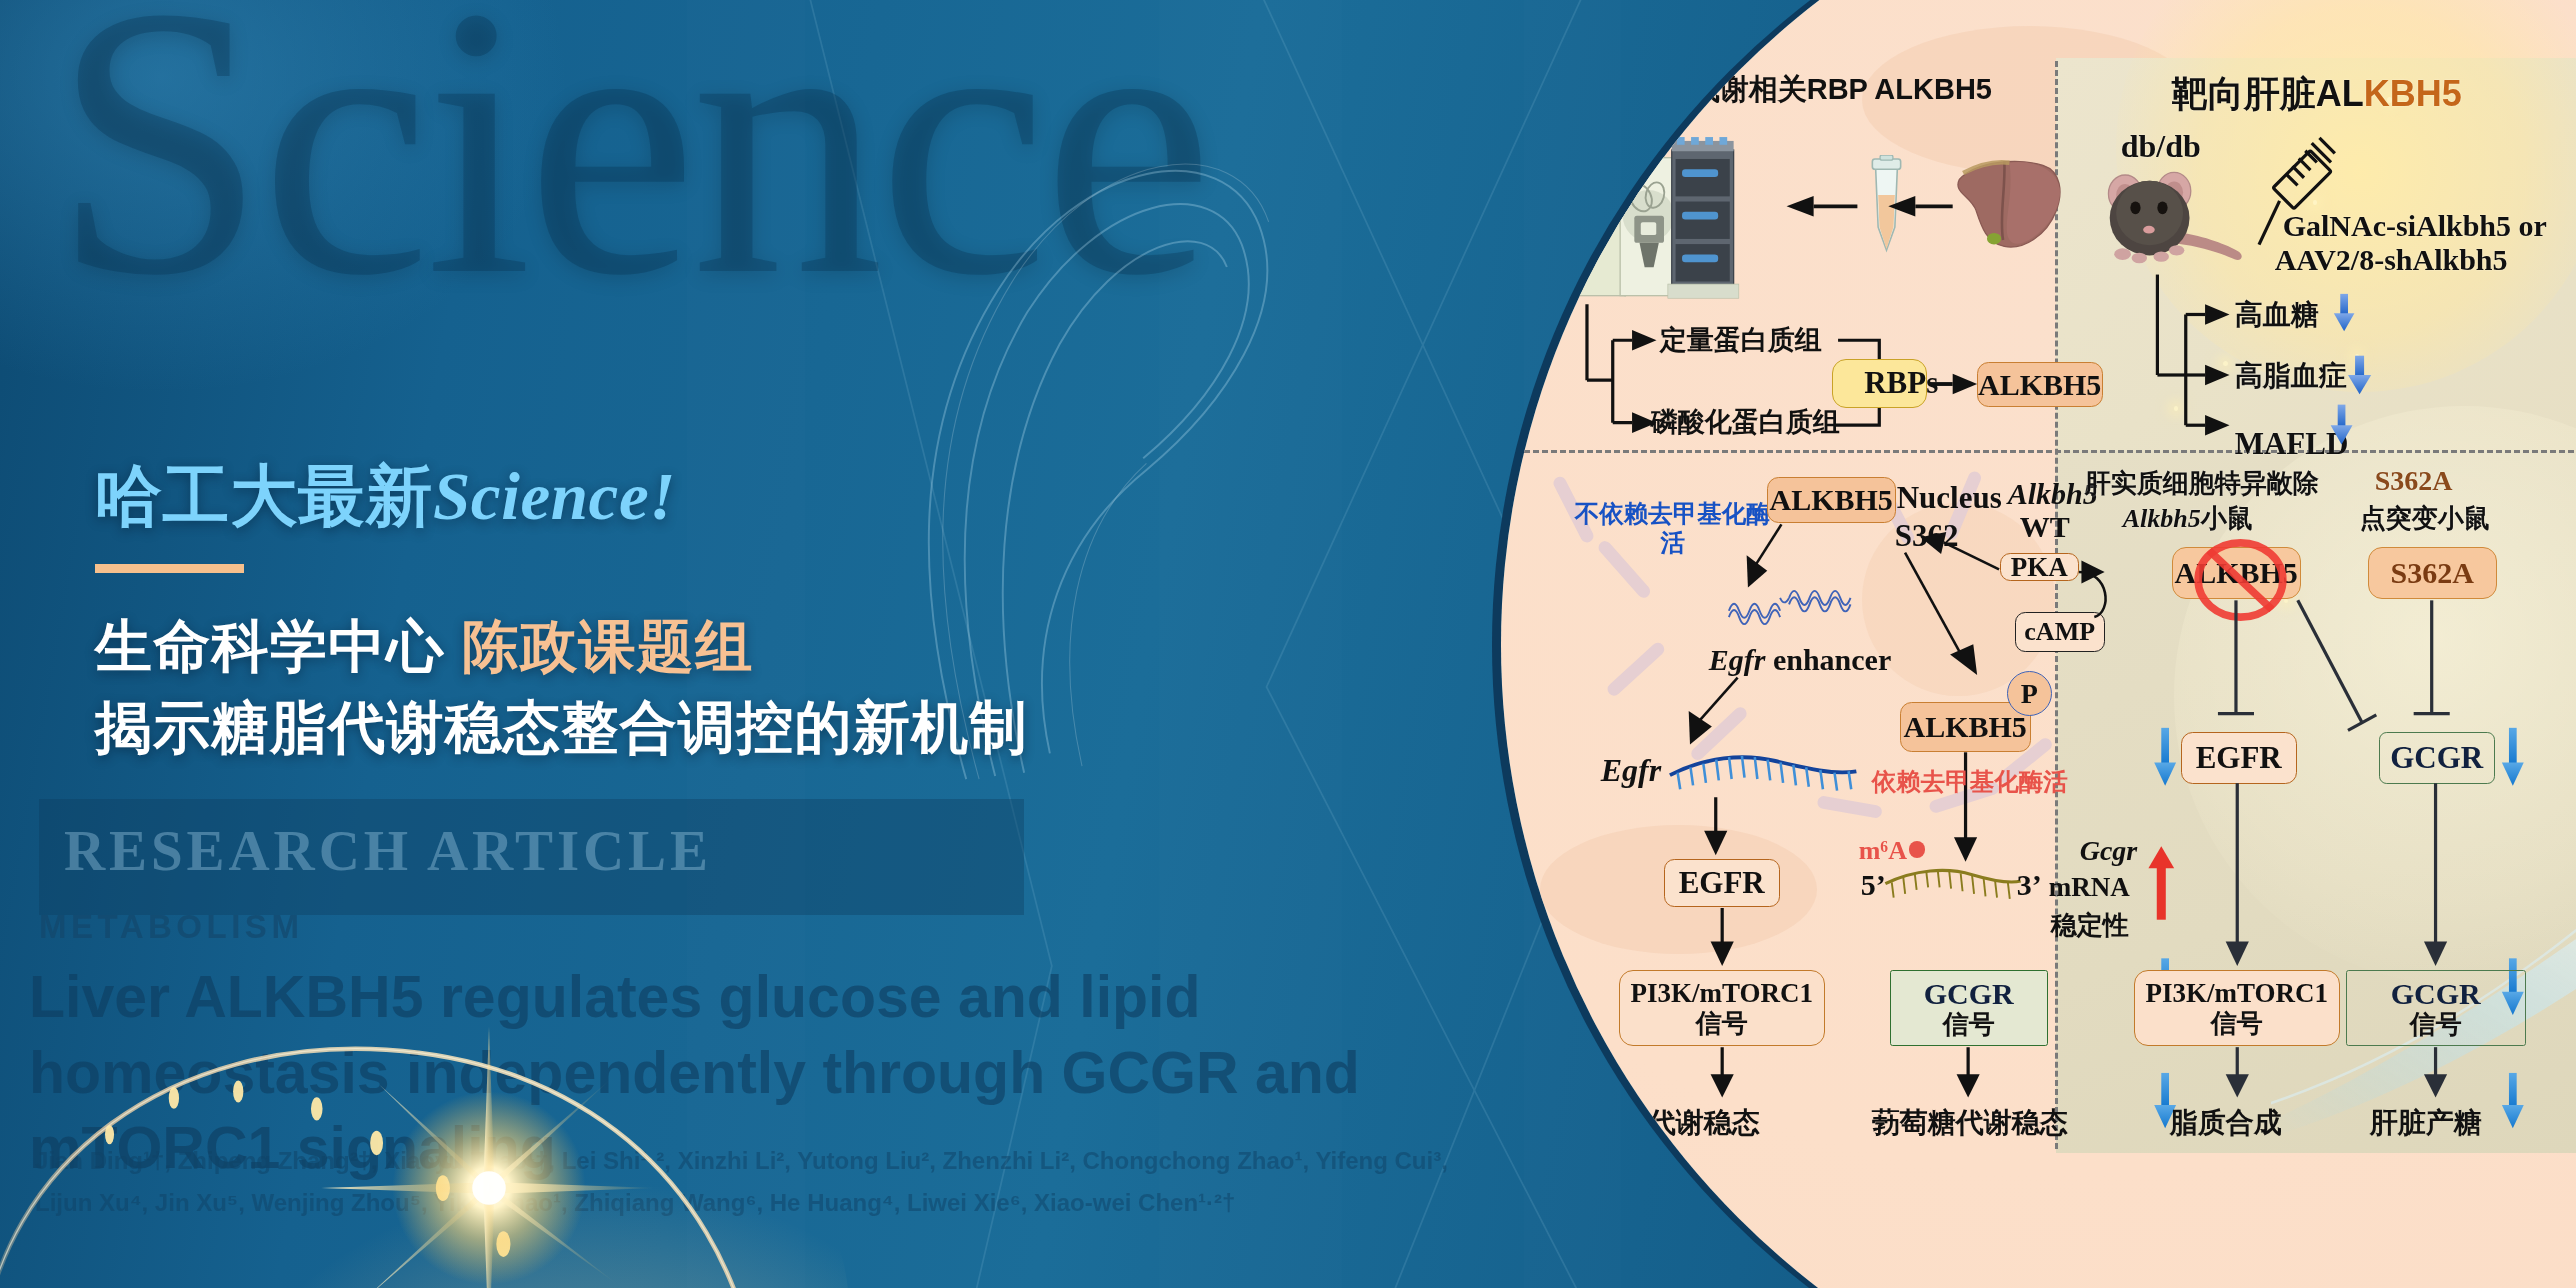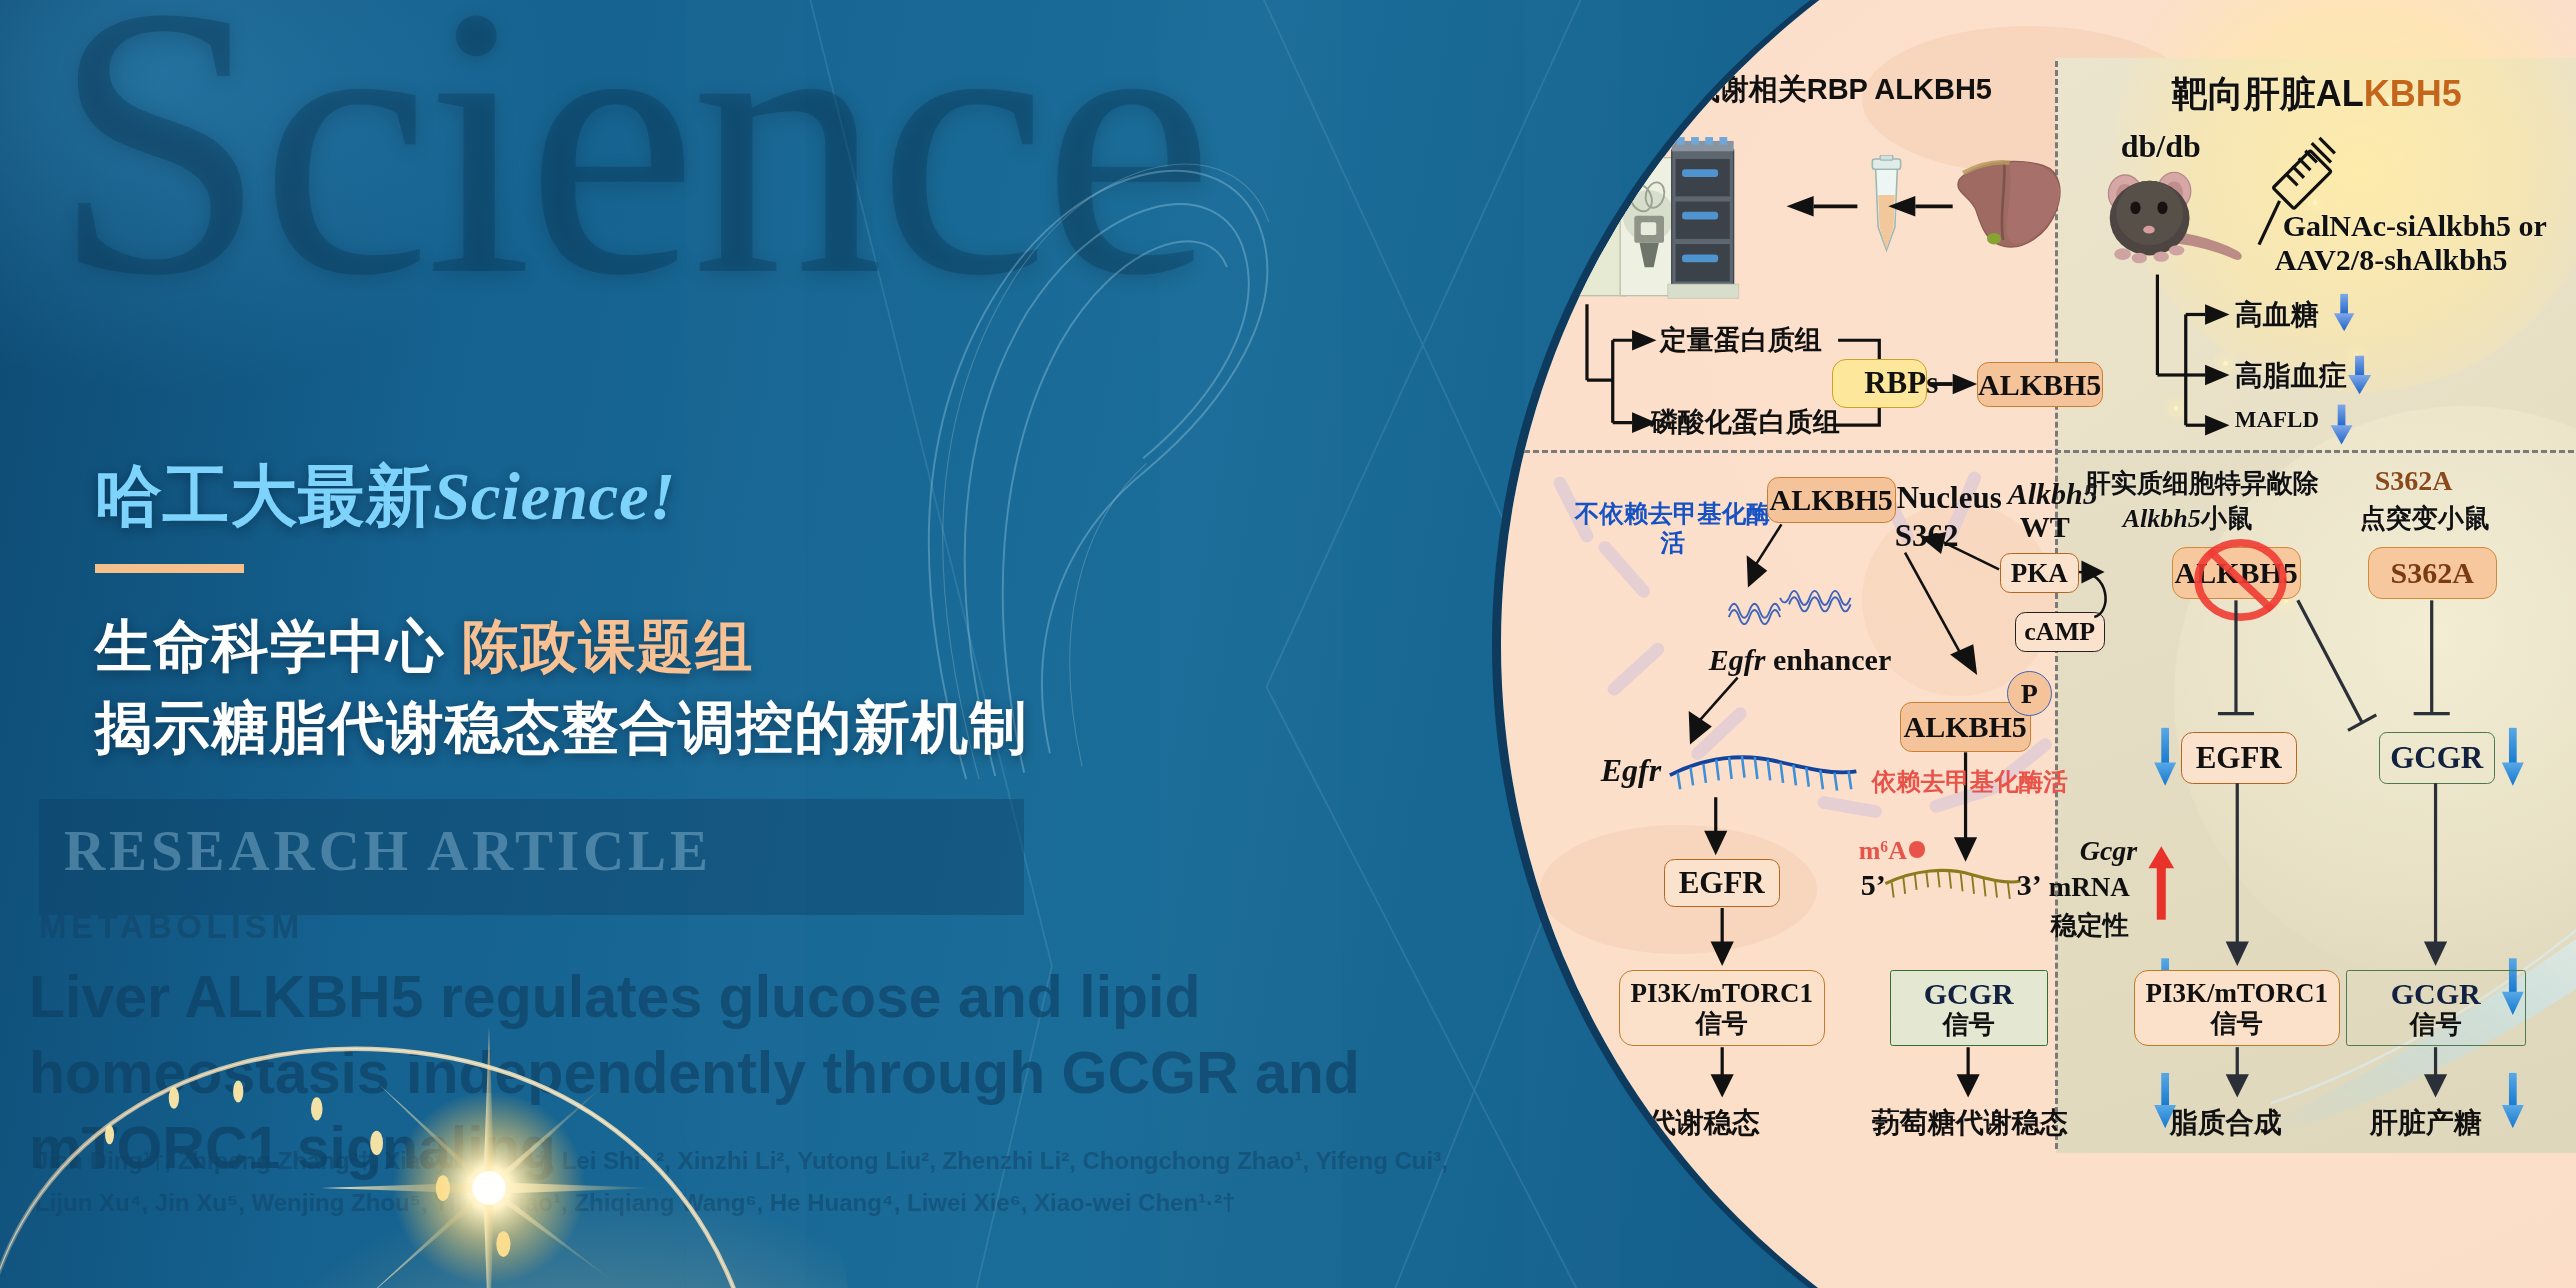--- a/index.html
+++ b/index.html
@@ -427,21 +427,21 @@
           <path d="M1048 492 L1078 492"></path>
           <path d="M1048 570 L1078 570"></path>
         </g>
         <polygon points="1078,382 1116,398 1078,414" fill="#111"></polygon>
         <polygon points="1078,476 1116,492 1078,508" fill="#111"></polygon>
         <polygon points="1078,554 1116,570 1078,586" fill="#111"></polygon>
       </svg>
 
       <div class="dt cn halo" style="left:724px;top:238px;font-size:28px;">高血糖</div>
       <div class="dt cn halo" style="left:724px;top:299px;font-size:28px;">高脂血症</div>
-      <div class="dt sr halo" style="left:724px;top:349px;font-size:23px;">MAFLD</div>
+      <div class="dt sr halo" style="left:724px;top:368px;font-size:31px;">MAFLD</div>
 
       <svg class="ov" viewBox="0 0 1665 1700" width="1072" height="1095">
         <defs>
           <linearGradient id="dn1" x1="0" y1="0" x2="0" y2="1">
             <stop offset="0%" stop-color="#7fa8e8"></stop>
               <stop offset="100%" stop-color="#1f63c8"></stop>
           </linearGradient>
         </defs>
         <g fill="url(#dn1)">
           <g transform="translate(1294,366)">
@@ -475,21 +475,21 @@
 
       <div class="dt cn" style="left:59px;top:442px;font-size:24.5px;color:#1752c4;line-height:1.18;text-align:center;white-space:normal;width:206px;">不依赖去甲基化酶活</div>
 
       <div class="box b-alkbh5" style="left:256px;top:419px;width:129px;height:46px;font-size:30px;">ALKBH5</div>
 
       <div class="dt sr" style="left:386px;top:422px;font-size:31px;">Nucleus</div>
       <div class="dt sr" style="left:384px;top:460px;font-size:31px;">S362</div>
       <div class="dt sri" style="left:497px;top:419px;font-size:30px;">Alkbh5</div>
       <div class="dt sr" style="left:509px;top:452px;font-size:30px;">WT</div>
 
-      <div class="box b-plain" style="left:489px;top:495px;width:79px;height:40px;font-size:27px;">PKA</div>
+      <div class="box b-plain" style="left:489px;top:495px;width:79px;height:28px;font-size:27px;">PKA</div>
       <div class="box b-camp" style="left:504px;top:554px;width:90px;height:40px;font-size:26px;">cAMP</div>
 
       <svg class="ov" viewBox="0 0 1665 1700" width="1072" height="1095">
         <g stroke="#111" stroke-width="4" fill="none">
           <path d="M758 794 L672 752"></path>
           <path d="M882 798 C 930 798 934 860 906 868"></path>
         </g>
         <polygon points="676,736 636,744 668,770" fill="#111"></polygon>
         <polygon points="886,780 886,816 922,798" fill="#111"></polygon>
       </svg>

